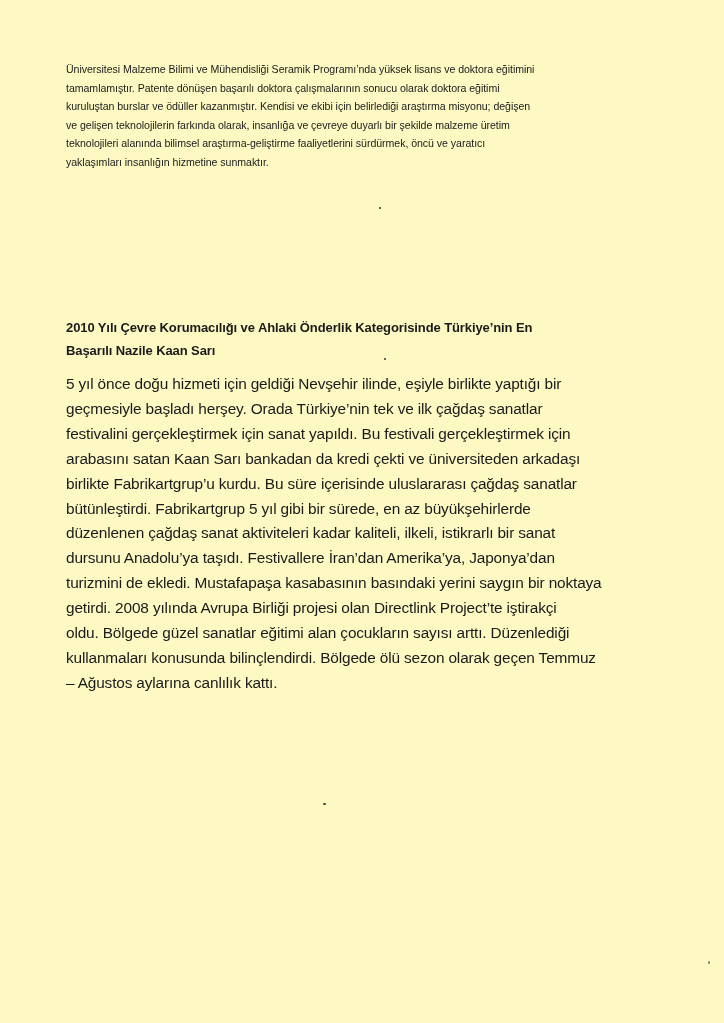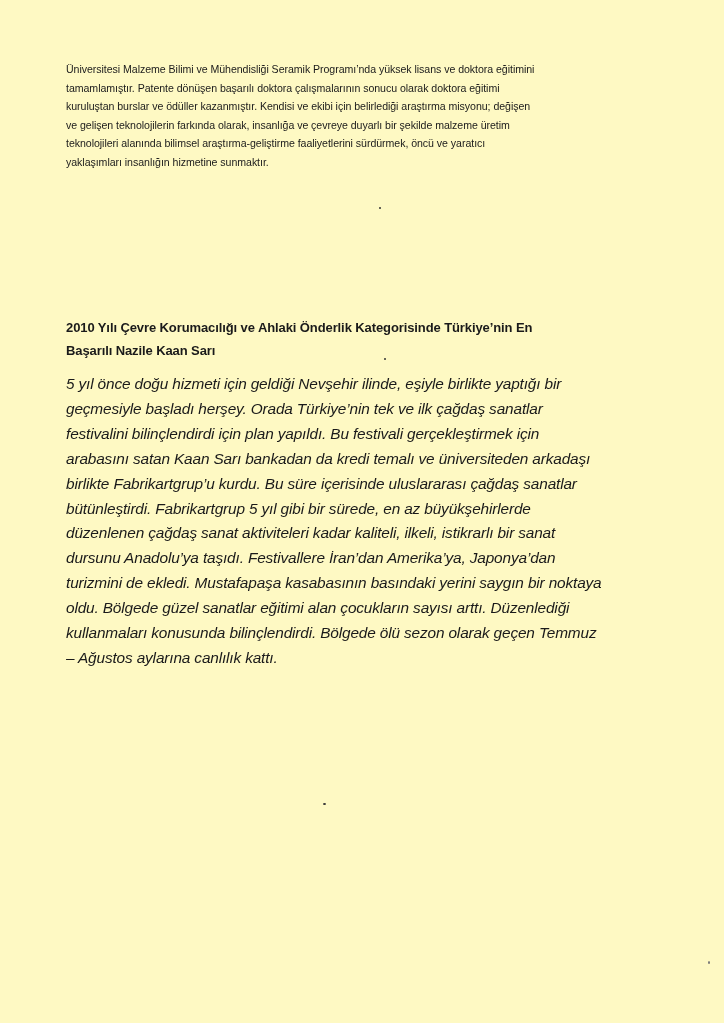--- a/index.html
+++ b/index.html
@@ -45,21 +45,20 @@
       letter-spacing: -0.1px;
     }
     .body {
       position: absolute;
       left: 66px;
       top: 372px;
       width: 600px;
       font-size: 15.4px;
       line-height: 24.9px;
       letter-spacing: -0.15px;
-      font-style: italic;
     }
     .speck {
       position: absolute;
       background: #333;
       border-radius: 50%;
     }
   </style>
 </head>
 <body>
 
@@ -75,27 +74,28 @@
   </div>
 
   <div class="heading">
     <span class="line">2010 Yılı Çevre Korumacılığı ve Ahlaki Önderlik Kategorisinde Türkiye’nin En</span>
     <span class="line">Başarılı Nazile Kaan Sarı</span>
   </div>
 
   <div class="body">
     <span class="line">5 yıl önce doğu hizmeti için geldiği Nevşehir ilinde, eşiyle birlikte yaptığı bir</span>
     <span class="line">geçmesiyle başladı herşey. Orada Türkiye’nin tek ve ilk çağdaş sanatlar</span>
-    <span class="line">festivalini bilinçlendirdi için plan yapıldı. Bu festivali gerçekleştirmek için</span>
-    <span class="line">arabasını satan Kaan Sarı bankadan da kredi temalı ve üniversiteden arkadaşı</span>
+    <span class="line">festivalini gerçekleştirmek için sanat yapıldı. Bu festivali gerçekleştirmek için</span>
+    <span class="line">arabasını satan Kaan Sarı bankadan da kredi çekti ve üniversiteden arkadaşı</span>
     <span class="line">birlikte Fabrikartgrup’u kurdu. Bu süre içerisinde uluslararası çağdaş sanatlar</span>
     <span class="line">bütünleştirdi. Fabrikartgrup 5 yıl gibi bir sürede, en az büyükşehirlerde</span>
     <span class="line">düzenlenen çağdaş sanat aktiviteleri kadar kaliteli, ilkeli, istikrarlı bir sanat</span>
     <span class="line">dursunu Anadolu’ya taşıdı. Festivallere İran’dan Amerika’ya, Japonya’dan</span>
     <span class="line">turizmini de ekledi. Mustafapaşa kasabasının basındaki yerini saygın bir noktaya</span>
+    <span class="line">getirdi. 2008 yılında Avrupa Birliği projesi olan Directlink Project’te iştirakçi</span>
     <span class="line">oldu. Bölgede güzel sanatlar eğitimi alan çocukların sayısı arttı. Düzenlediği</span>
     <span class="line">kullanmaları konusunda bilinçlendirdi. Bölgede ölü sezon olarak geçen Temmuz</span>
     <span class="line">– Ağustos aylarına canlılık kattı.</span>
   </div>
 
   <div class="speck" style="left:379px;top:207px;width:2px;height:2px;"></div>
   <div class="speck" style="left:384px;top:358px;width:2px;height:2px;"></div>
   <div class="speck" style="left:323px;top:803px;width:3px;height:2px;"></div>
   <div class="speck" style="left:708px;top:961px;width:2px;height:3px;background:#777;"></div>
 </div>

